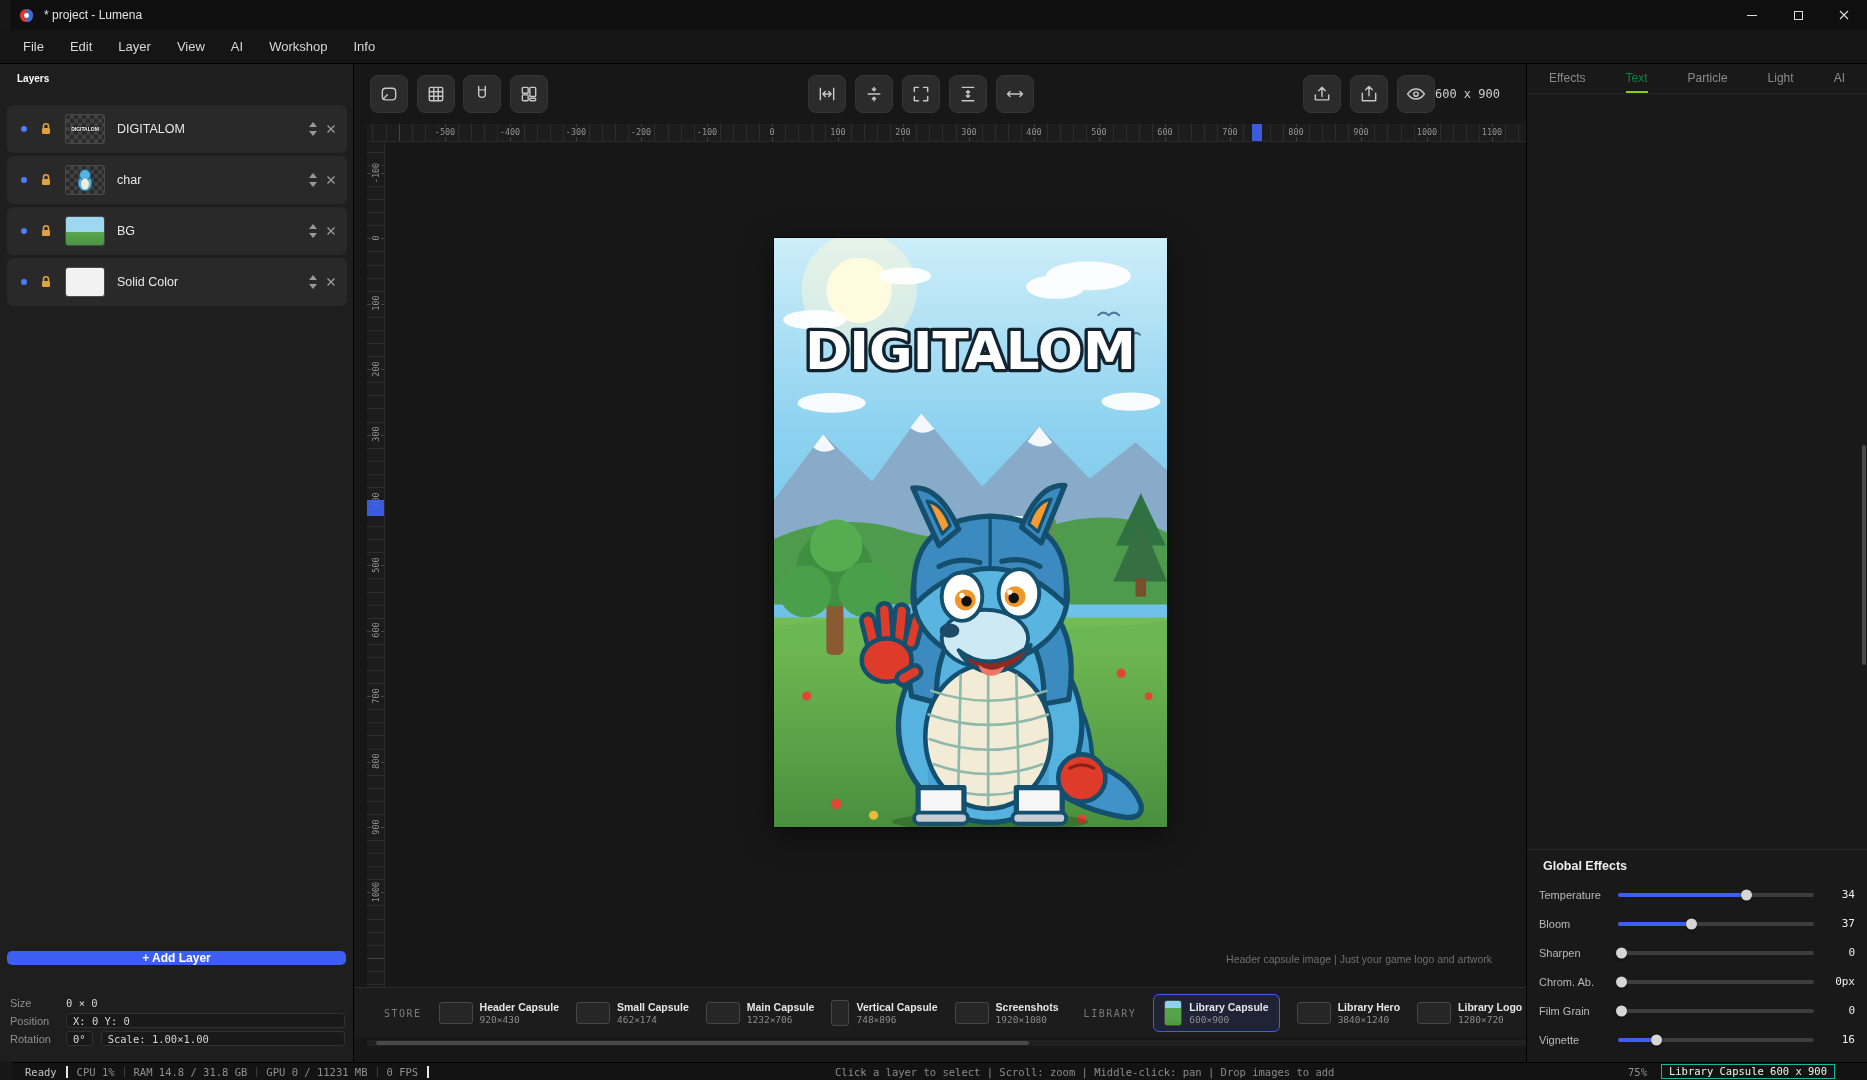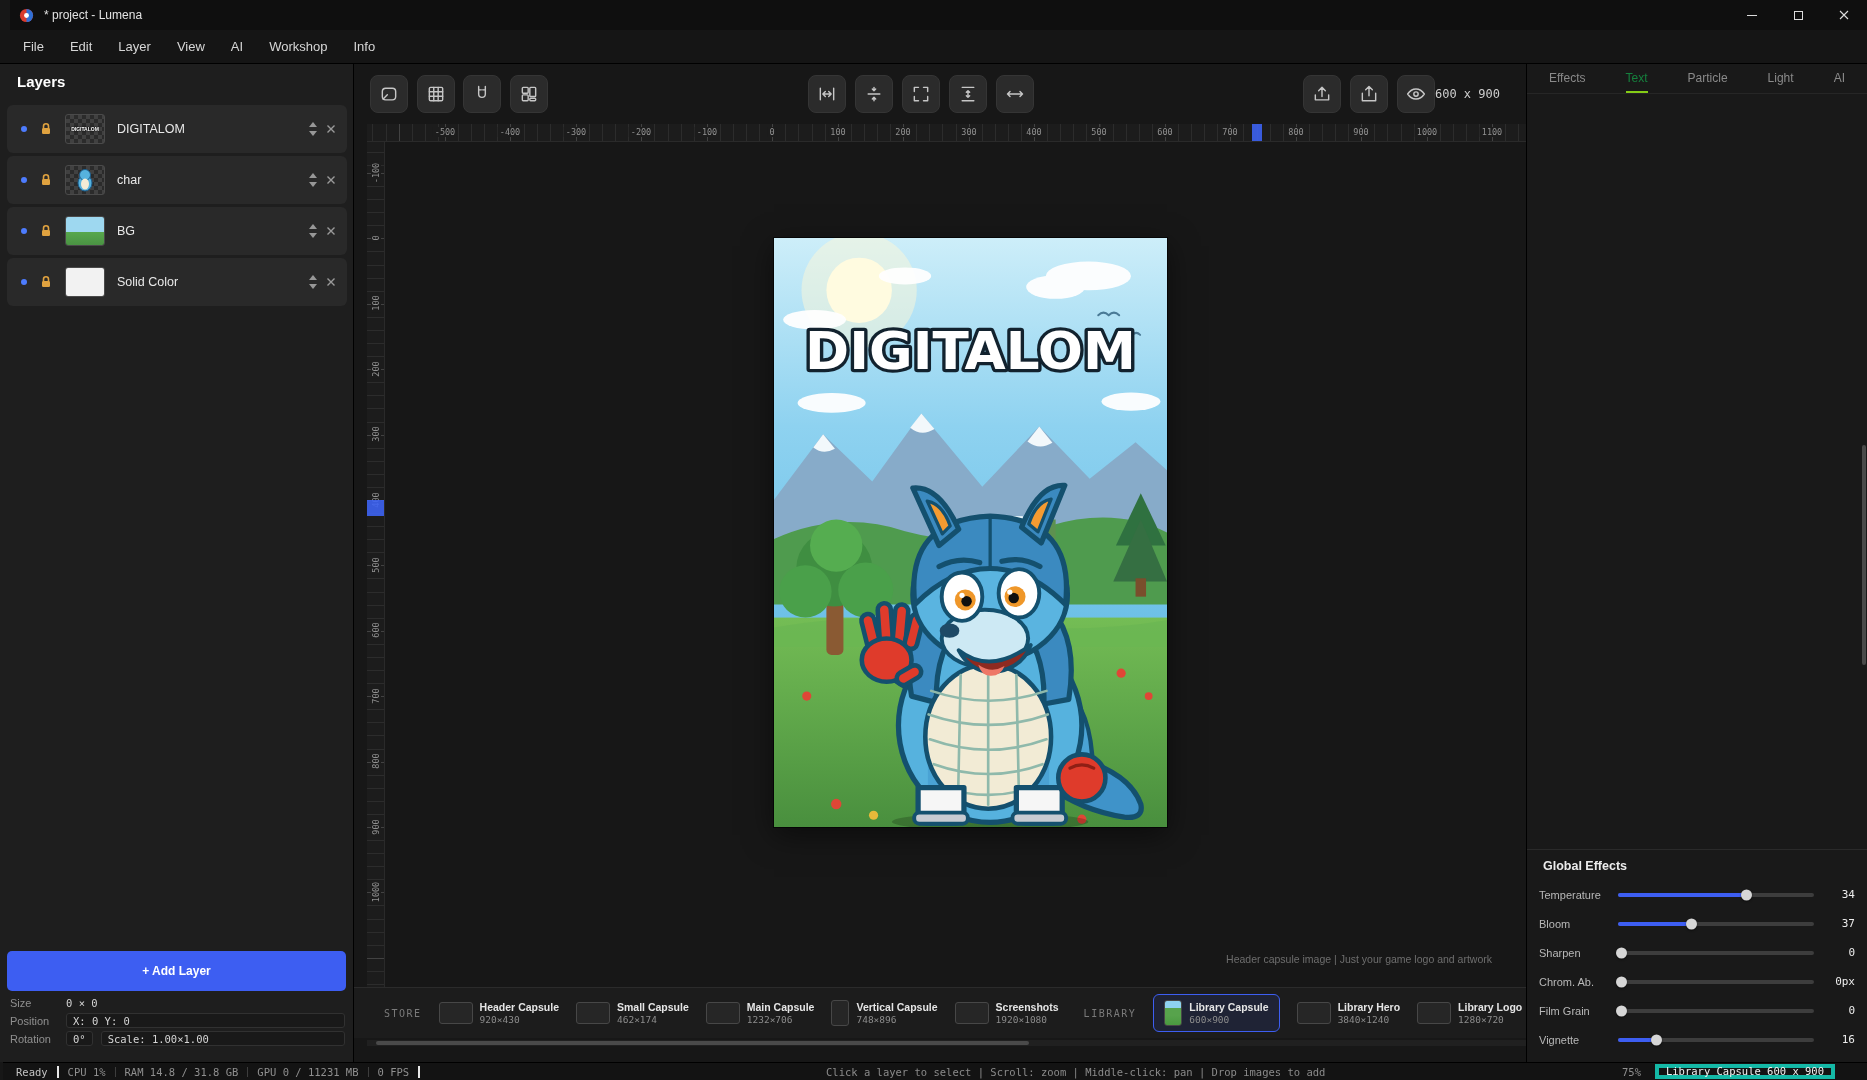--- a/index.html
+++ b/index.html
@@ -17,37 +17,37 @@
   .win-btn { width:46px; height:100%; display:flex; align-items:center; justify-content:center; }
   .glyph-min { width:10px; height:1px; background:#dcdcdc; display:block; }
   .glyph-max { width:9px; height:9px; border:1px solid #dcdcdc; display:block; }
 
   
   .menubar { position:absolute; top:30px; left:0; right:0; height:34px; background:#151515; display:flex; align-items:center; padding-left:10px; border-bottom:1px solid #000; }
   .menu-item { padding:0 13px; height:100%; display:flex; align-items:center; font-size:13px; color:#d6d6d6; }
 
   
   .layers-panel { position:absolute; top:64px; left:0; width:354px; bottom:18px; background:#1e1e1e; border-right:1px solid #000; }
-  .layers-title { position:absolute; top:9px; left:17px; font-size:15px; font-weight:bold; color:#fff; }
+  .layers-title { position:absolute; top:9px; left:17px; font-size:10px; font-weight:bold; color:#fff; }
   .layer-row { position:absolute; left:7px; width:340px; height:48px; background:#292929; border-radius:6px; display:flex; align-items:center; padding-left:14px; gap:12px; }
   .vis-dot { width:6px; height:6px; border-radius:50%; background:#4d7cfe; flex:0 0 auto; }
   .lock { width:14px; height:14px; flex:0 0 auto; }
   .thumb { width:40px; height:30px; border-radius:3px; border:1px solid #4a4a4a; overflow:hidden; display:flex; align-items:center; justify-content:center; flex:0 0 auto; }
   .checker { background:repeating-conic-gradient(#414141 0% 25%, #2b2b2b 0% 50%); background-size:8px 8px; }
   .thumb-logo { font-size:5px; font-weight:bold; color:#fff; letter-spacing:0; text-shadow:0 0 1px #000,0 0 2px #000; white-space:nowrap; }
   .thumb-bg { background:linear-gradient(180deg,#9ed8f0 0%,#9ed8f0 52%,#58a84c 52%,#4a9343 100%); width:100%; height:100%; }
   .thumb-solid { background:#f2f2f2; width:100%; height:100%; }
   .layer-name { font-size:12.5px; color:#e8e8e8; }
   .row-ctrl { margin-left:auto; display:flex; align-items:center; gap:9px; padding-right:11px; }
   .arrs { display:flex; flex-direction:column; align-items:center; }
   .tri { width:0; height:0; border-left:4px solid transparent; border-right:4px solid transparent; display:block; }
   .tri.up { border-bottom:5px solid #989898; margin-bottom:4px; }
   .tri.down { border-top:5px solid #989898; }
   .xbtn { width:10px; height:10px; stroke:#9a9a9a; stroke-width:1.4; }
-  .add-layer { position:absolute; left:7px; right:7px; top:887px; height:40px; background:#3d5ef2; border-radius:5px; color:#fff; font-size:12px; font-weight:bold; display:flex; align-items:center; justify-content:center; }
+  .add-layer { position:absolute; left:7px; right:7px; top:887px; height:14px; background:#3d5ef2; border-radius:5px; color:#fff; font-size:12px; font-weight:bold; display:flex; align-items:center; justify-content:center; }
   .info-row { position:absolute; left:10px; right:8px; height:15px; display:flex; align-items:center; gap:6px; }
   .info-label { font-size:11px; color:#8f8f8f; width:50px; flex:0 0 auto; }
   .info-val { font-size:10.5px; color:#d6d6d6; }
   .info-field { font-size:10.5px; color:#d6d6d6; background:#191919; border:1px solid #313131; border-radius:3px; padding:0 6px; line-height:14px; height:15px; }
   .info-field.wide { flex:1; }
   .info-field.grow { flex:1; margin-left:2px; }
 
   
   .canvas-area { position:absolute; top:64px; left:354px; width:1172px; bottom:18px; background:#171717; overflow:hidden; }
   .tbtn { position:absolute; top:11px; width:38px; height:38px; background:#2b2b2b; border:1px solid #353535; border-radius:8px; display:flex; align-items:center; justify-content:center; }
@@ -98,27 +98,27 @@
   .global-fx { position:absolute; top:785px; left:0; right:0; bottom:0; border-top:1px solid #2a2a2a; }
   .gfx-title { margin:9px 0 7px 16px; font-size:12.5px; font-weight:bold; color:#ececec; }
   .fx-row { height:29px; display:flex; align-items:center; padding:0 12px; gap:5px; }
   .fx-label { width:74px; flex:0 0 auto; font-size:11px; color:#b8b8b8; }
   .fx-track { flex:1; height:4px; background:#3d3d3d; border-radius:2px; position:relative; }
   .fx-fill { position:absolute; left:0; top:0; height:100%; background:#3d5ef2; border-radius:2px; }
   .fx-thumb { position:absolute; right:-5px; top:50%; transform:translateY(-50%); width:11px; height:11px; border-radius:50%; background:#d6d6d6; box-shadow:0 1px 2px rgba(0,0,0,.6); }
   .fx-value { width:36px; flex:0 0 auto; text-align:right; font-size:11px; color:#ececec; }
 
   
-  .status-bar { position:absolute; left:3px; right:0; bottom:0; height:18px; background:#131313; border-top:1px solid #000; display:flex; align-items:center; gap:9px; font-family:"DejaVu Sans Mono",monospace; font-size:10.5px; color:#8f8f8f; padding-left:13px; }
+  .status-bar { position:absolute; left:12px; right:0; bottom:0; height:18px; background:#131313; border-top:1px solid #000; display:flex; align-items:center; gap:9px; font-family:"DejaVu Sans Mono",monospace; font-size:10.5px; color:#8f8f8f; padding-left:13px; }
   .sb-ready { color:#c2c2c2; }
   .wbar { width:2px; height:12px; background:#e8e8e8; flex:0 0 auto; }
   .sep { width:1px; height:10px; background:#3d3d3d; flex:0 0 auto; }
   .sb-hint { position:absolute; left:823px; color:#8a8a8a; white-space:nowrap; }
   .sb-right { margin-left:auto; display:flex; align-items:center; gap:14px; margin-right:32px; }
-  .sb-chip { border:4px solid #14b8a6; color:#f2f2f2; padding:0 7px; line-height:13px; height:15px; display:flex; align-items:center;text-align:right; }
+  .sb-chip { border:1px solid #14b8a6; color:#f2f2f2; padding:0 7px; line-height:13px; height:15px; display:flex; align-items:center;text-align:right; }
 
   .right-scrollbar { position:absolute; right:1px; top:445px; width:4px; height:220px; background:#4a4a4a; border-radius:2px; }
 </style>
 </head>
 <body>
 
 <div id="app">
 
   <div class="titlebar">
     <svg class="app-icon" viewBox="0 0 16 16">

